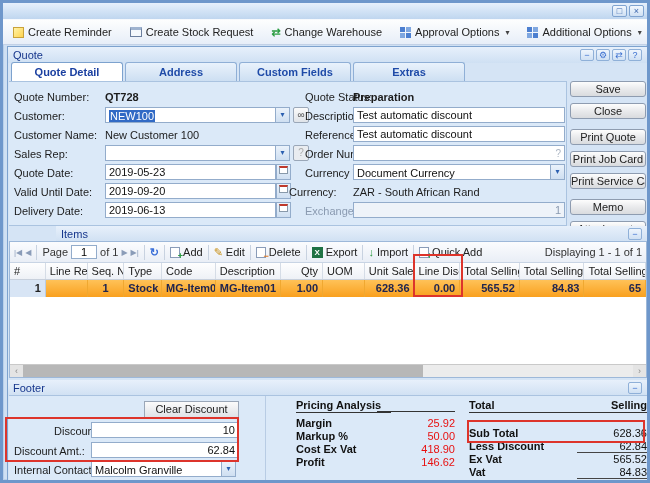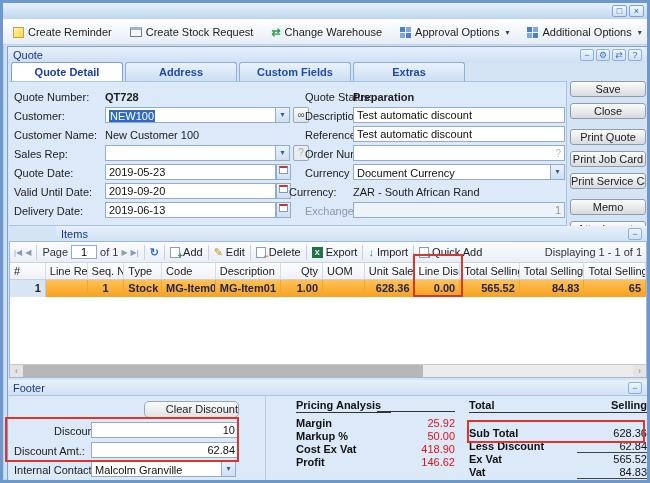--- a/index.html
+++ b/index.html
@@ -73,21 +73,21 @@
   .c0{width:36px}.c1{width:42px}.c2{width:37px}.c3{width:38px}.c4{width:54px}.c5{width:66px}.c6{width:42px}.c7{width:42px}.c8{width:50px}.c9{width:46px}.c10{width:60px}.c11{width:65px}.c12{width:62px}
   .gfill{flex:1;background:#fff;}
   .hscroll{height:13px;background:#ececec;border-top:1px solid #c9c9c9;position:relative;}
   .harrow{position:absolute;top:0;width:13px;height:12px;background:#e4e4e4;color:#888;font-size:9px;text-align:center;line-height:12px;}
   .hthumb{position:absolute;left:13px;top:0;width:400px;height:12px;background:#b7b7b7;}
   
   .footer-hd{top:333px;}
   .footer-content{position:absolute;left:1px;top:348px;width:639px;height:86px;background:#dbe9f8;border-top:1px solid #aac3e0;}
   .fdiv{position:absolute;left:256px;top:0;bottom:0;width:1px;background:#b8cce4;}
   .fc-label{position:absolute;font-size:11px;color:#1c1c1c;}
-  .clearbtn{position:absolute;left:135px;top:5px;width:95px;height:17px;border:1px solid #9aa7b8;border-radius:5px;background:linear-gradient(#fbfbfb,#dfe3e8);font-size:11px;text-align:right;line-height:15px;color:#222;}
+  .clearbtn{position:absolute;left:135px;top:5px;width:95px;height:17px;border:1px solid #9aa7b8;border-radius:0;background:linear-gradient(#fbfbfb,#dfe3e8);font-size:11px;text-align:center;line-height:15px;color:#222;}
   .ftb{position:absolute;left:82px;width:148px;height:16px;}
   .pr-title{position:absolute;left:287px;top:3px;font-size:11px;font-weight:bold;color:#111;border-bottom:1px solid #333;padding:0 10px 1px 0;}
   .pr-line{position:absolute;left:368px;top:15px;width:78px;border-top:1px solid #333;}
   .pr-lab{position:absolute;left:287px;font-size:11px;font-weight:bold;color:#111;}
   .pr-val{position:absolute;left:360px;width:86px;font-size:11px;color:#e81010;text-align:right;}
   .tot{position:absolute;left:460px;top:3px;width:178px;}
   .tot-hd{display:flex;justify-content:space-between;font-size:11px;font-weight:bold;color:#111;border-bottom:1px solid #333;padding-bottom:1px;}
   .trow{display:flex;justify-content:space-between;font-size:11px;height:13px;}
   .trow .tl{font-weight:bold;color:#111;}
   .trow .tv{width:70px;text-align:right;color:#111;}

